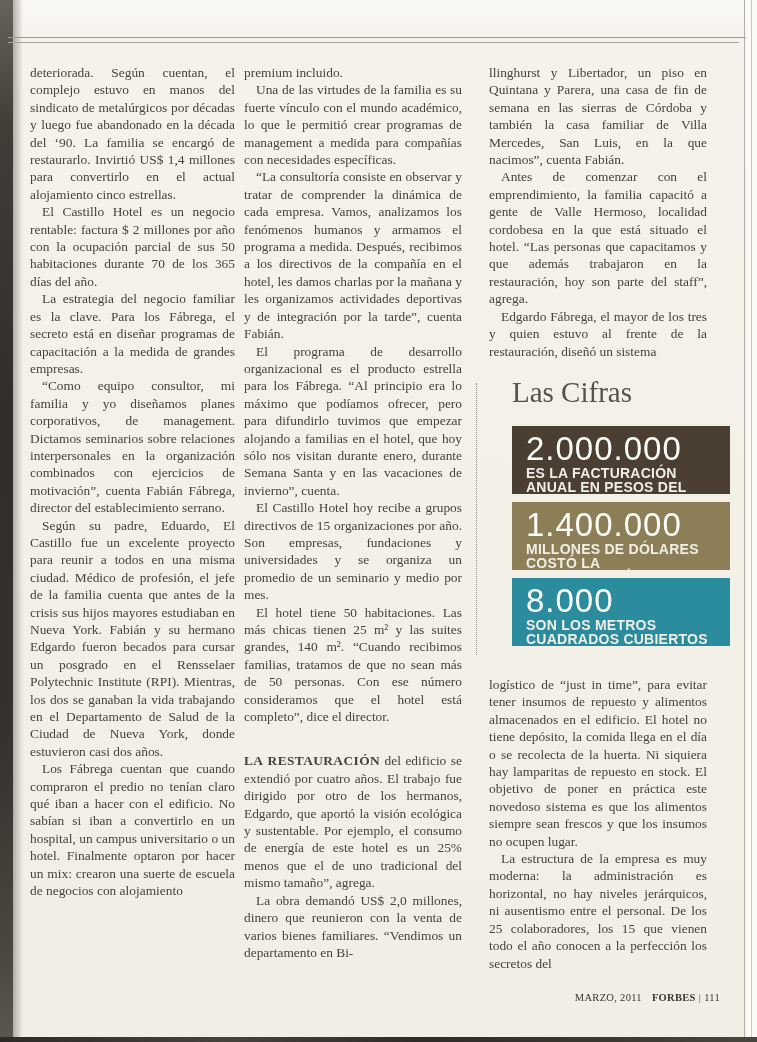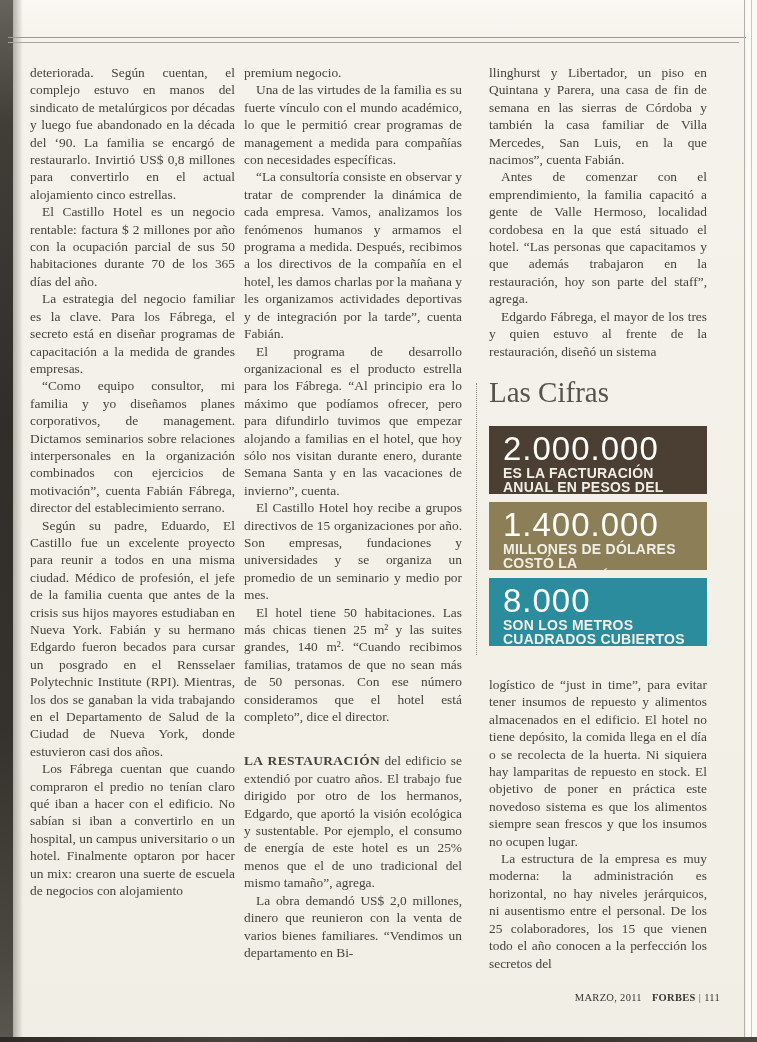--- a/index.html
+++ b/index.html
@@ -52,21 +52,21 @@
   .col-1 { left: 30px;  top: 64px; width: 205px; height: 928px; }
   .col-2 { left: 244px; top: 64px; width: 218px; height: 928px; }
   .col-3-top { left: 489px; top: 64px; width: 218px; height: 304px; }
   .col-3-bottom { left: 489px; top: 676px; width: 218px; height: 318px; }
 
   
   .cifras-rule {
     position: absolute; left: 476px; top: 383px; width: 0; height: 272px;
     border-left: 1px dotted #8f8d85;
   }
-  .cifras { position: absolute; left: 489px; top: 372px; width: 218px; }
+  .cifras { position: absolute; left: 512px; top: 372px; width: 218px; }
   .cifras-title {
     font-family: "Liberation Serif", serif;
     font-size: 29px; line-height: 40px; color: #55534b;
     margin-bottom: 14px;
   }
   .cifra-box {
     box-sizing: border-box;
     width: 218px; height: 68px;
     margin-bottom: 8px;
     padding: 5px 12px 0 14px;
@@ -106,30 +106,30 @@
   <div class="scan-gutter"></div>
   <div class="scan-gutter-fade"></div>
   <div class="rule-top-1"></div>
   <div class="rule-top-2"></div>
   <div class="edge-line-1"></div>
   <div class="edge-strip"></div>
   <div class="edge-line-2"></div>
   <div class="scan-bottom"></div>
 
   <div class="col col-1">
-    <p>deteriorada. Según cuentan, el complejo estuvo en manos del sindicato de metalúrgicos por décadas y luego fue abandonado en la década del ‘90. La familia se encargó de restaurarlo. Invirtió US$ 0,8 millones para convertirlo en el actual alojamiento cinco estrellas.</p>
+    <p>deteriorada. Según cuentan, el complejo estuvo en manos del sindicato de metalúrgicos por décadas y luego fue abandonado en la década del ‘90. La familia se encargó de restaurarlo. Invirtió US$ 1,4 millones para convertirlo en el actual alojamiento cinco estrellas.</p>
     <p class="indent">El Castillo Hotel es un negocio rentable: factura $ 2 millones por año con la ocupación parcial de sus 50 habitaciones durante 70 de los 365 días del año.</p>
     <p class="indent">La estrategia del negocio familiar es la clave. Para los Fábrega, el secreto está en diseñar programas de capacitación a la medida de grandes empresas.</p>
     <p class="indent">“Como equipo consultor, mi familia y yo diseñamos planes corporativos, de management. Dictamos seminarios sobre relaciones interpersonales en la organización combinados con ejercicios de motivación”, cuenta Fabián Fábrega, director del establecimiento serrano.</p>
     <p class="indent">Según su padre, Eduardo, El Castillo fue un excelente proyecto para reunir a todos en una misma ciudad. Médico de profesión, el jefe de la familia cuenta que antes de la crisis sus hijos mayores estudiaban en Nueva York. Fabián y su hermano Edgardo fueron becados para cursar un posgrado en el Rensselaer Polytechnic Institute (RPI). Mientras, los dos se ganaban la vida trabajando en el Departamento de Salud de la Ciudad de Nueva York, donde estuvieron casi dos años.</p>
     <p class="indent">Los Fábrega cuentan que cuando compraron el predio no tenían claro qué iban a hacer con el edificio. No sabían si iban a convertirlo en un hospital, un campus universitario o un hotel. Finalmente optaron por hacer un mix: crearon una suerte de escuela de negocios con alojamiento</p>
   </div>
 
   <div class="col col-2">
-    <p>premium negocio.</p>
+    <p>premium incluido.</p>
     <p class="indent">Una de las virtudes de la familia es su fuerte vínculo con el mundo académico, lo que le permitió crear programas de management a medida para compañías con necesidades específicas.</p>
     <p class="indent">“La consultoría consiste en observar y tratar de comprender la dinámica de cada empresa. Vamos, analizamos los fenómenos humanos y armamos el programa a medida. Después, recibimos a los directivos de la compañía en el hotel, les damos charlas por la mañana y les organizamos actividades deportivas y de integración por la tarde”, cuenta Fabián.</p>
     <p class="indent">El programa de desarrollo organizacional es el producto estrella para los Fábrega. “Al principio era lo máximo que podíamos ofrecer, pero para difundirlo tuvimos que empezar alojando a familias en el hotel, que hoy sólo nos visitan durante enero, durante Semana Santa y en las vacaciones de invierno”, cuenta.</p>
     <p class="indent">El Castillo Hotel hoy recibe a grupos directivos de 15 organizaciones por año. Son empresas, fundaciones y universidades y se organiza un promedio de un seminario y medio por mes.</p>
     <p class="indent">El hotel tiene 50 habitaciones. Las más chicas tienen 25 m² y las suites grandes, 140 m². “Cuando recibimos familias, tratamos de que no sean más de 50 personas. Con ese número consideramos que el hotel está completo”, dice el director.</p>
     <p class="gap-top"><span class="lead">LA RESTAURACIÓN</span><span> del edificio se extendió por cuatro años. El trabajo fue dirigido por otro de los hermanos, Edgardo, que aportó la visión ecológica y sustentable. Por ejemplo, el consumo de energía de este hotel es un 25% menos que el de uno tradicional del mismo tamaño”, agrega.</span></p>
     <p class="indent">La obra demandó US$ 2,0 millones, dinero que reunieron con la venta de varios bienes familiares. “Vendimos un departamento en Bi-</p>
   </div>
 
   <div class="col col-3-top">

